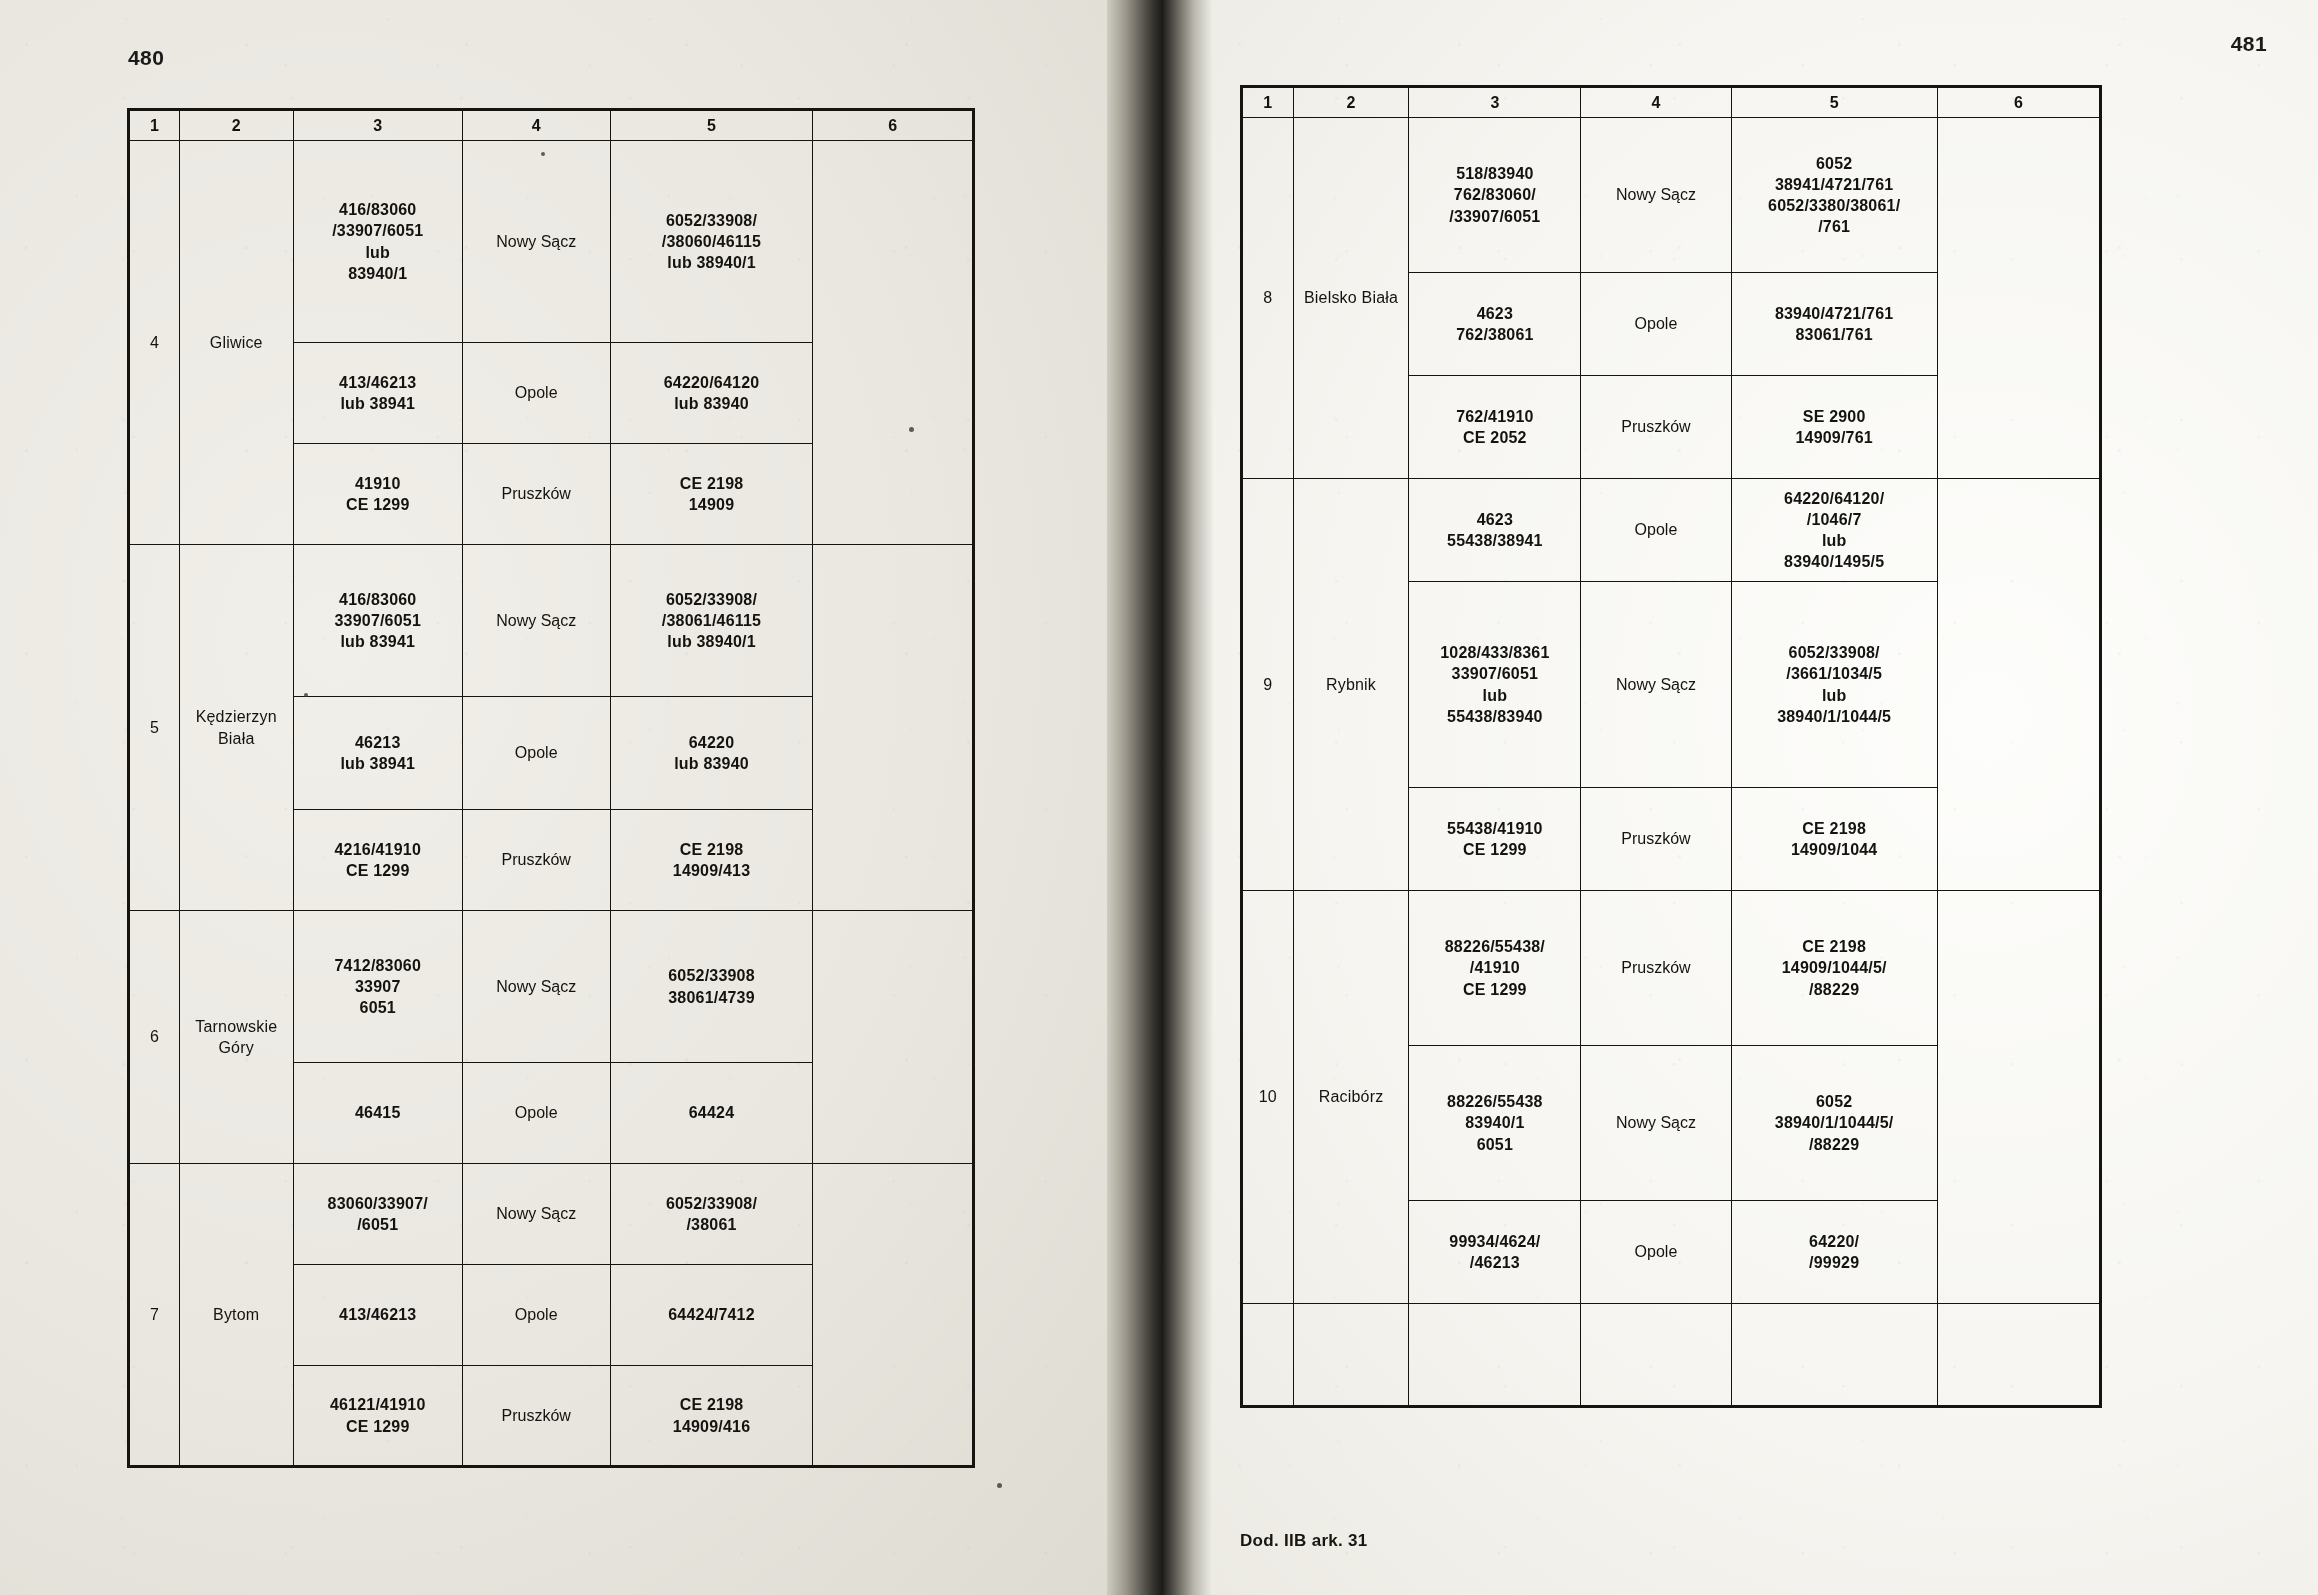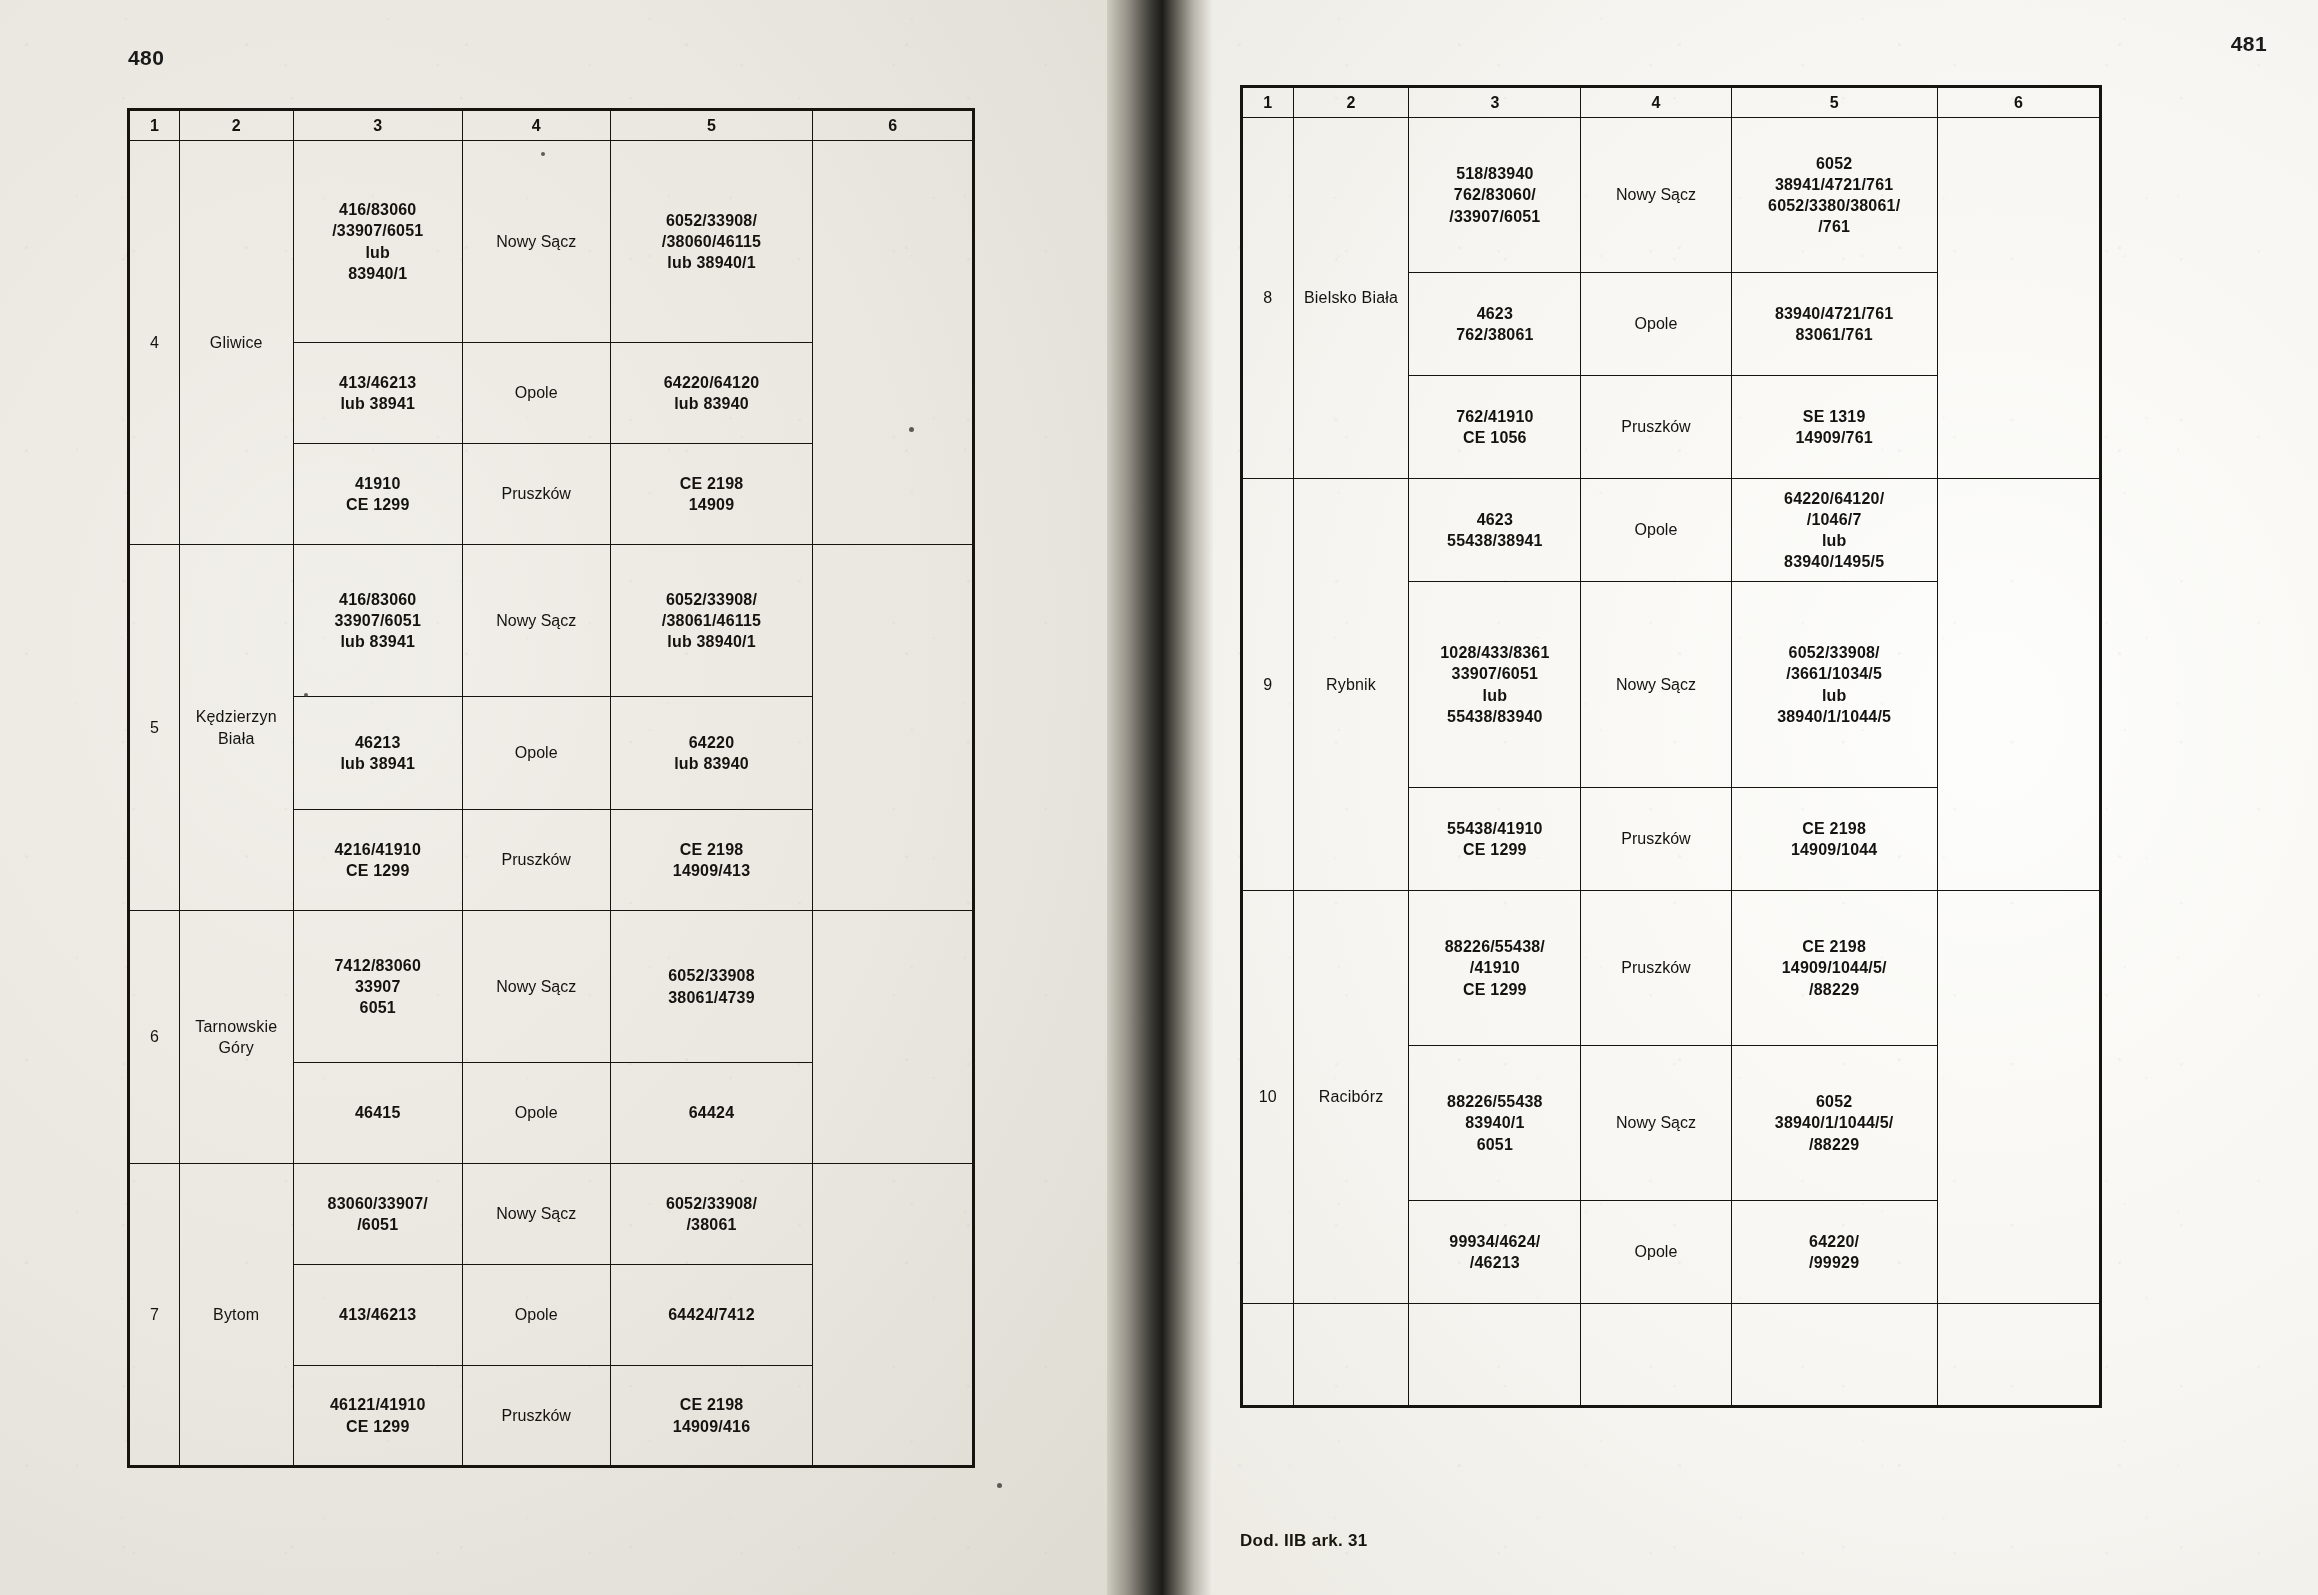--- a/index.html
+++ b/index.html
@@ -335,23 +335,23 @@
             </tr>
             <tr style="height: 103px;">
               <td class="cell-pad c-num nowrap-lines">4623
 762/38061</td>
               <td class="cell-pad c-left c-plain nowrap-lines">Opole</td>
               <td class="cell-pad c-num nowrap-lines">83940/4721/761
 83061/761</td>
             </tr>
             <tr style="height: 103px;">
               <td class="cell-pad c-num nowrap-lines">762/41910
-CE 1056</td>
-              <td class="cell-pad c-left c-plain nowrap-lines">Pruszków</td>
-              <td class="cell-pad c-num nowrap-lines">SE 1319
+CE 2052</td>
+              <td class="cell-pad c-left c-plain nowrap-lines">Pruszków</td>
+              <td class="cell-pad c-num nowrap-lines">SE 2900
 14909/761</td>
             </tr>
             <tr style="height: 103px;">
               <td class="cell-pad c-idx" rowspan="3">9</td>
               <td class="cell-pad c-left c-name nowrap-lines" rowspan="3">Rybnik</td>
               <td class="cell-pad c-num nowrap-lines">4623
 55438/38941</td>
               <td class="cell-pad c-left c-plain nowrap-lines">Opole</td>
               <td class="cell-pad c-num nowrap-lines">64220/64120/
 /1046/7

